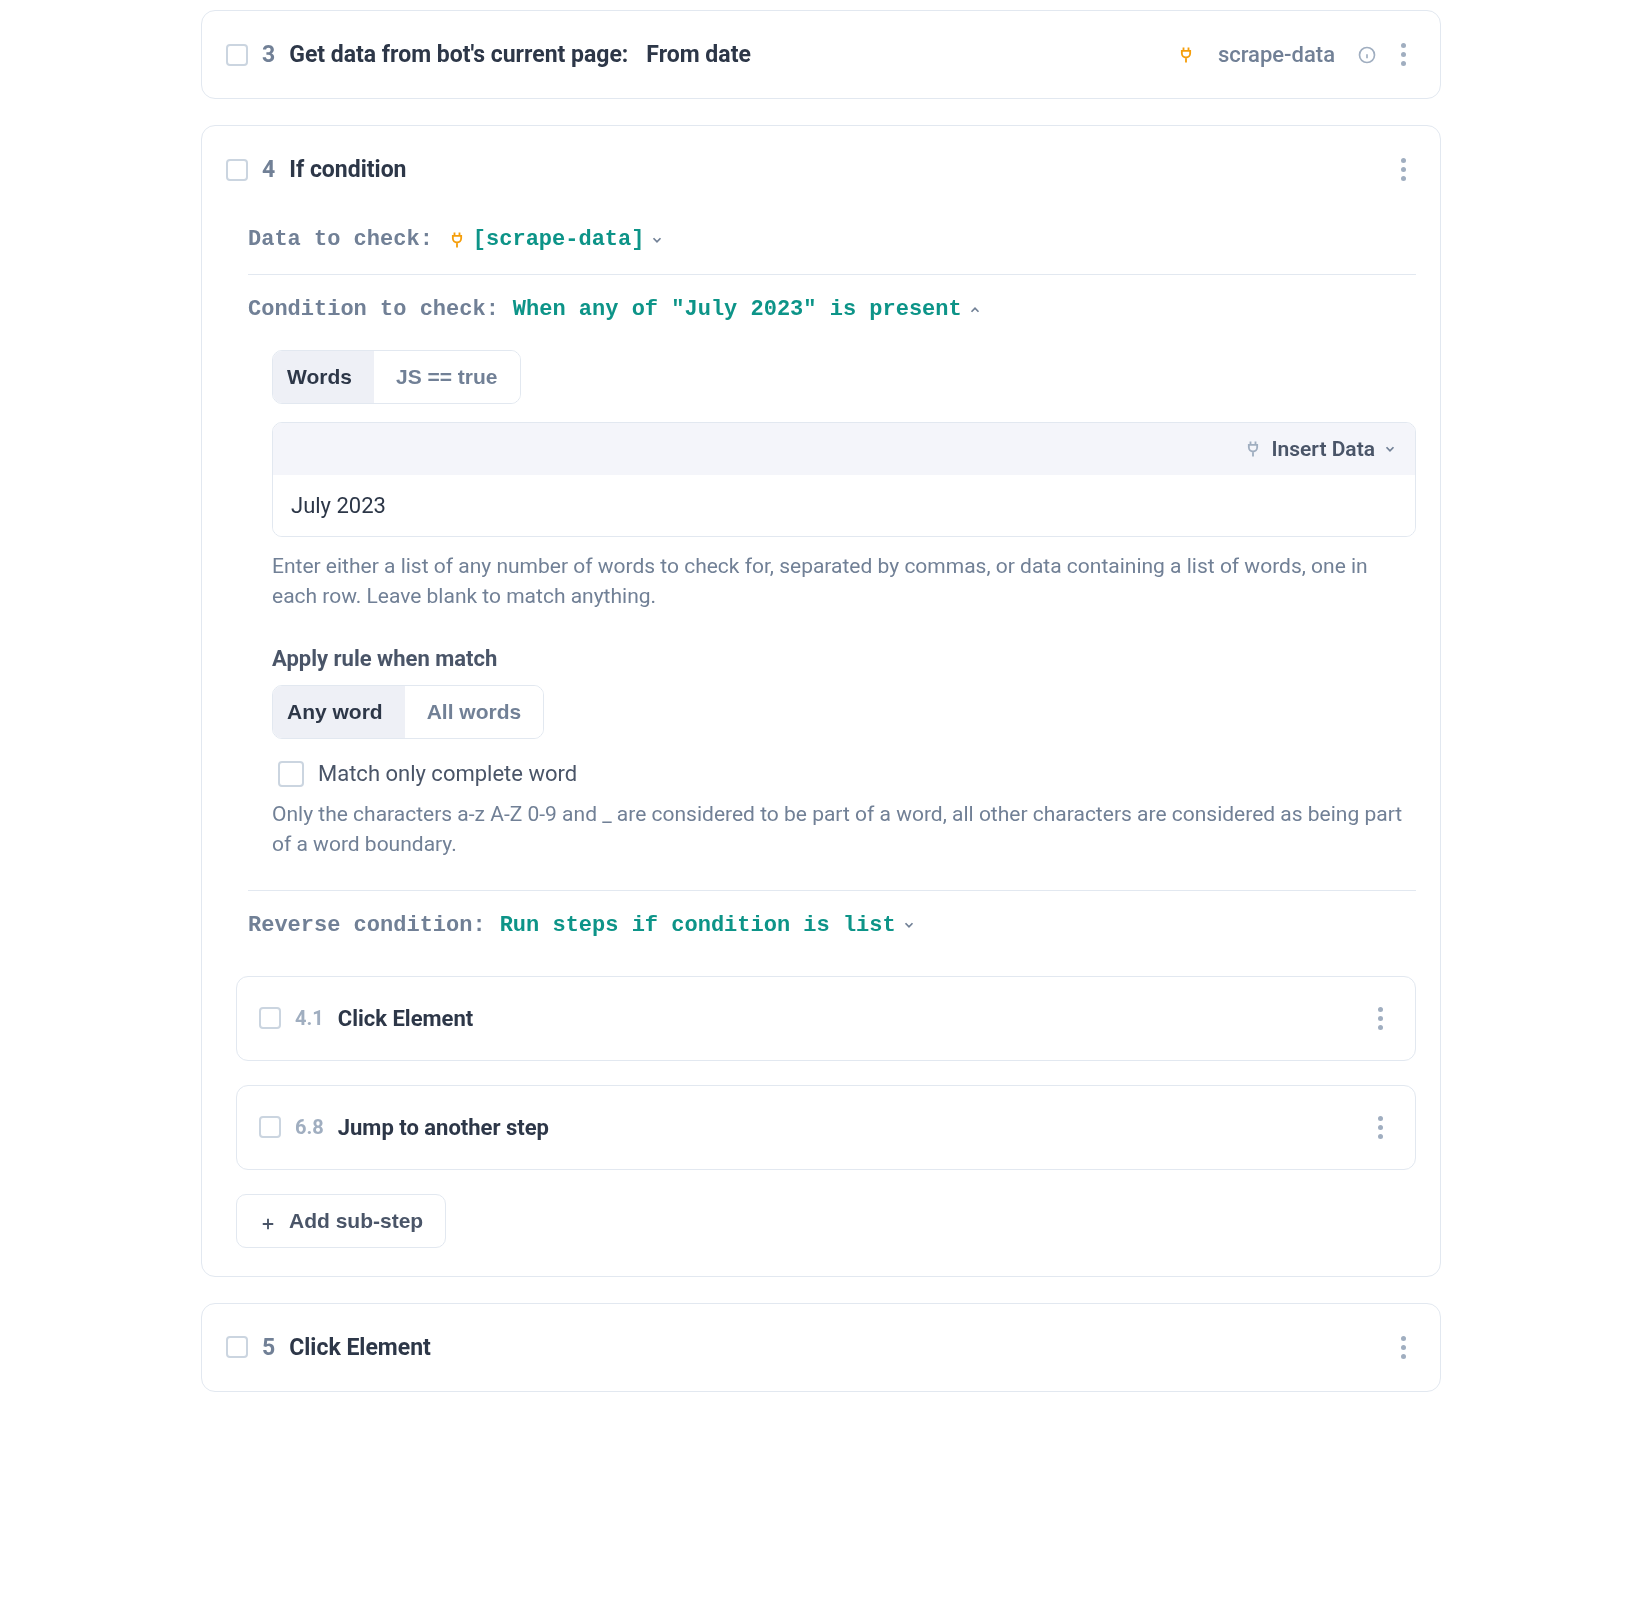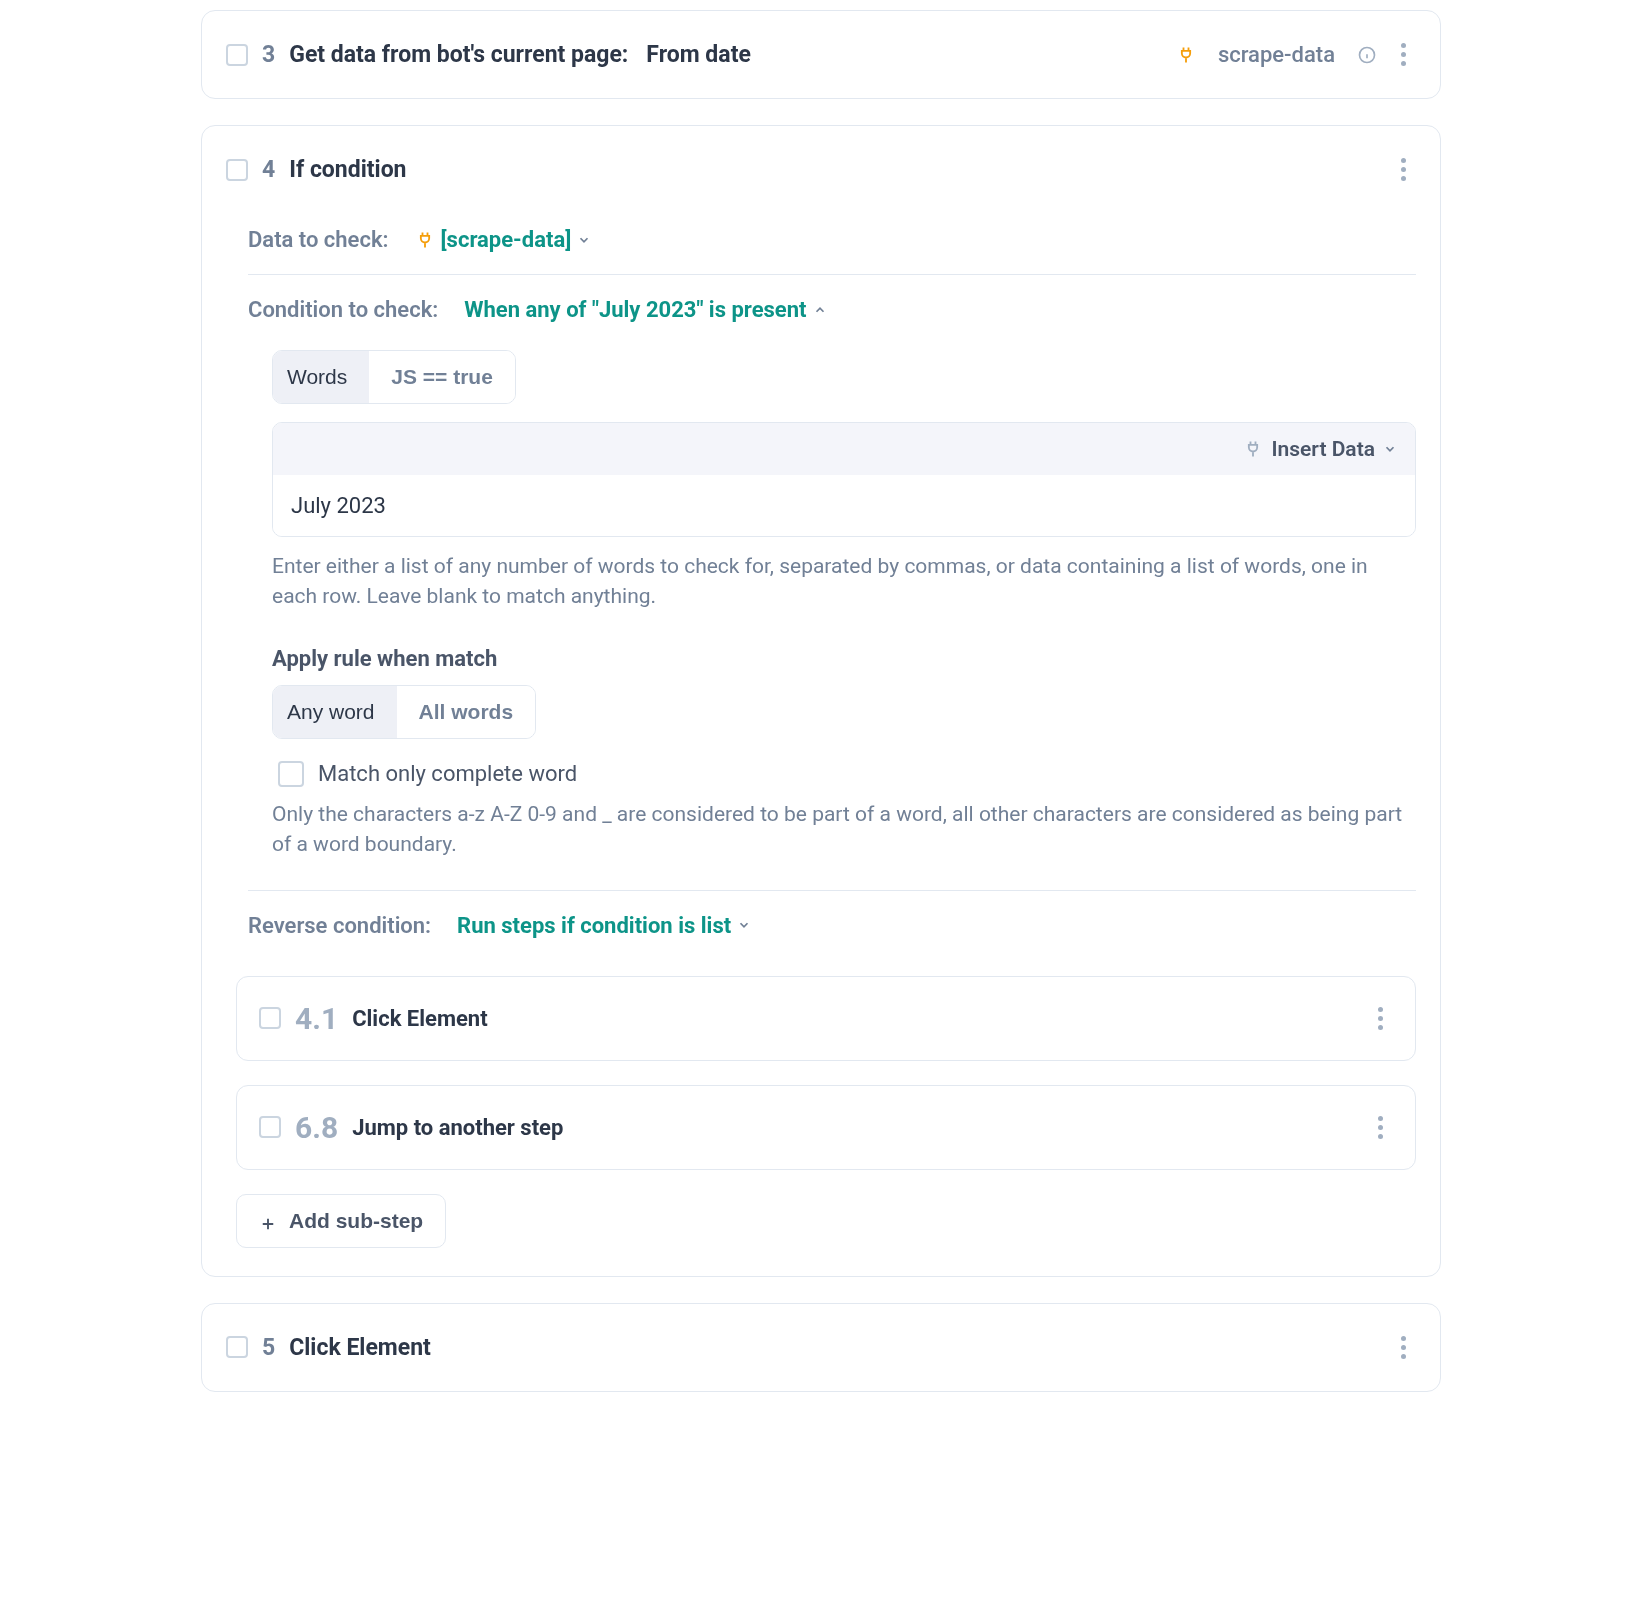--- a/index.html
+++ b/index.html
@@ -79,22 +79,23 @@
       width: 5px; height: 5px;
       background: #a0aec0;
       border-radius: 50%;
     }
     .expanded-body {
       padding: 0 24px 28px 24px;
     }
     .field-row {
       display: flex;
       align-items: flex-end;
-      gap: 26px;
+      gap: 14px;
       padding: 14px 0;
+      font-family: Liberation Mono, monospace;
     }
     .field-label {
       color: #718096;
       font-weight: 600;
       font-size: 22px;
     }
     .teal-pill {
       display: flex;
       align-items: center;
       gap: 6px;
@@ -126,21 +127,21 @@
       font-size: 21px;
       font-weight: 600;
       color: #718096;
       background: #fff;
       cursor: pointer;
       border: none;
     }
     .toggle-btn.active {
       background: #eef0f6;
       color: #2d3748;
-      font-weight: 400;
+      font-weight: 700;
       padding-left: 14px;
     }
     .words-panel {
       border: 1px solid #e2e8f0;
       border-radius: 10px;
       overflow: hidden;
       margin-top: 18px;
     }
     .panel-top {
       background: #f4f5fa;
@@ -196,21 +197,21 @@
       border-radius: 12px;
       margin-top: 24px;
       display: flex;
       align-items: center;
       padding: 24px 22px;
       gap: 14px;
     }
     .sub-step-num {
       color: #a0aec0;
       font-weight: 700;
-      font-size: 30px;
+      font-size: 20px;
     }
     .sub-step-title {
       font-weight: 700;
       font-size: 22px;
       color: #2d3748;
     }
     .add-substep-btn {
       display: inline-flex;
       align-items: flex-end;
       gap: 12px;

